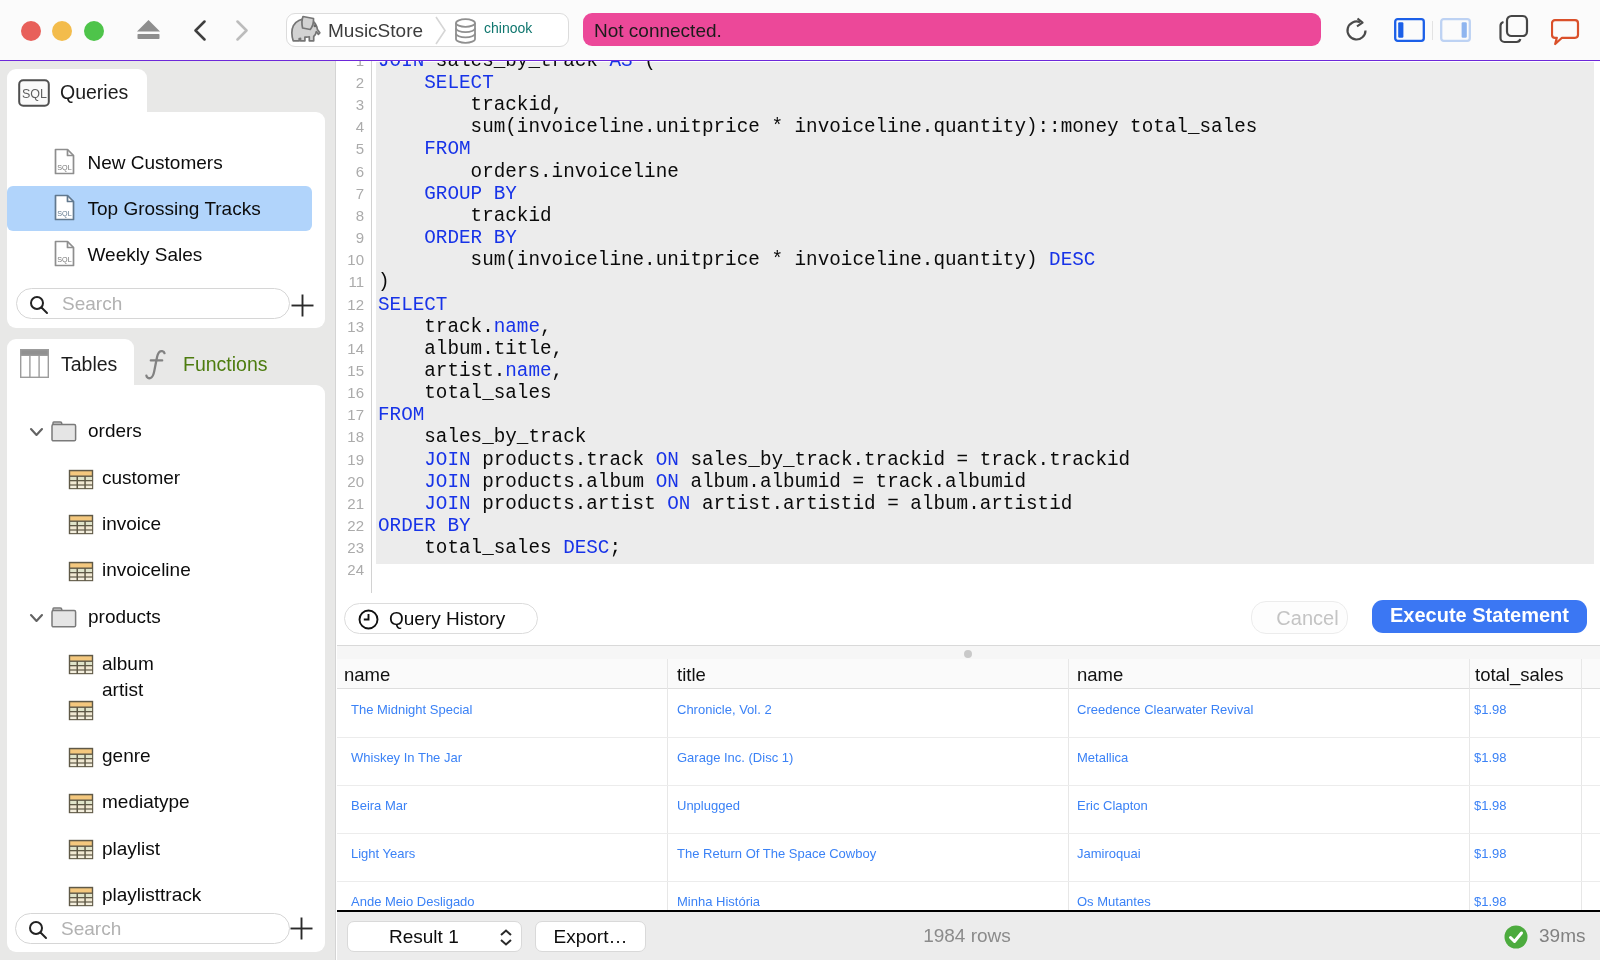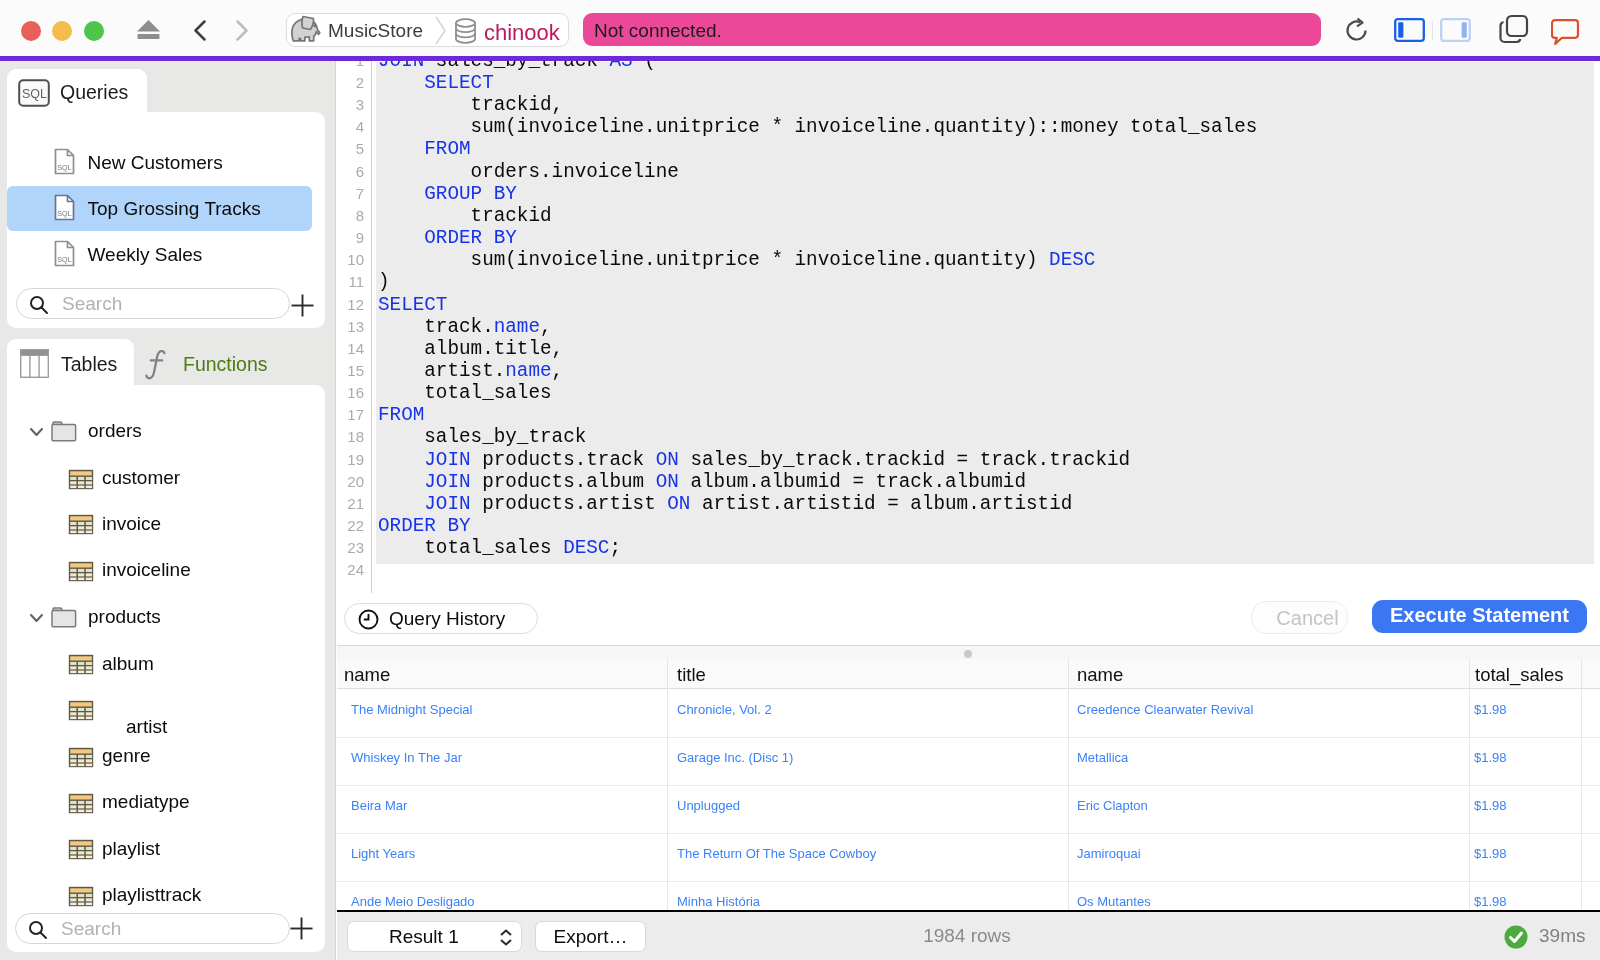--- a/index.html
+++ b/index.html
@@ -1,26 +1,26 @@
 <!DOCTYPE html>
 <html><head>
 <meta charset="utf-8">
 <style>
   * { margin:0; padding:0; box-sizing:border-box; }
   html,body { width:1600px; height:960px; overflow:hidden; background:#fff;
     font-family:"Liberation Sans", sans-serif; }
   .abs { position:absolute; }
   
   #toolbar { position:absolute; left:0; top:0; width:1600px; height:61px;
-    background:#fbfbfb; border-bottom:5px solid #6d28d9; }
+    background:#fbfbfb; border-bottom:1px solid #6d28d9; }
   .tl { position:absolute; top:20.5px; width:20px; height:20px; border-radius:50%; }
   #crumb { position:absolute; left:286px; top:12.5px; width:283px; height:34.5px;
     border:1px solid #dcdcdc; border-radius:9px; background:#fff; }
   #crumbtext1 { position:absolute; left:328px; top:20px; font-size:19px; color:#3d3d3d; }
-  #crumbtext2 { position:absolute; left:484px; top:20px; font-size:22px; color:#be185d; }
+  #crumbtext2 { position:absolute; left:484px; top:20px; font-size:14px; color:#0f766e; }
   #notconn { position:absolute; left:583px; top:13px; width:738px; height:33px;
     border-radius:9px; background:#ec4899; }
   #notconn span { position:absolute; left:11px; top:6.5px; font-size:19px; color:#1c1c1c; }
   
   #sidebar { position:absolute; left:0; top:61px; width:336px; height:899px;
     background:#e8e8e7; border-right:1px solid #d4d4d4; }
   .card { position:absolute; background:#fff; }
   #qtab { left:7px; top:8px; width:140px; height:44px; border-radius:9px 9px 0 0; }
   #qpanel { left:7px; top:51px; width:318px; height:216px; border-radius:0 9px 9px 9px; }
   #ttab { left:7px; top:278px; width:127px; height:46px; border-radius:9px 9px 0 0; }
@@ -293,21 +293,21 @@
     <rect x="2.2" y="7.9" width="6.3" height="3.1" fill="#dfe3c9"></rect>
         <rect x="10" y="7.9" width="6.3" height="3.1" fill="#dfe3c9"></rect>
         <rect x="17.8" y="7.9" width="6.3" height="3.1" fill="#dfe3c9"></rect>
         <rect x="2.2" y="12.3" width="6.3" height="3.1" fill="#f0e8d2"></rect>
         <rect x="10" y="12.3" width="6.3" height="3.1" fill="#f0e8d2"></rect>
         <rect x="17.8" y="12.3" width="6.3" height="3.1" fill="#f0e8d2"></rect>
         <rect x="2.2" y="16.6" width="6.3" height="2.5" fill="#f3eedd"></rect>
         <rect x="10" y="16.6" width="6.3" height="2.5" fill="#f3eedd"></rect>
         <rect x="17.8" y="16.6" width="6.3" height="2.5" fill="#f3eedd"></rect>
   </svg>
-      <div class="trow" style="top:644px;margin-left:24px;">
+      <div class="trow" style="top:607px;">
         <div class="lbl" style="left:102px;">artist</div>
       </div>
       <svg class="abs" style="left:67.5px; top:685.5px;" width="26" height="21" viewBox="0 0 26 21">
     <rect x="0.8" y="0.8" width="24.4" height="19.4" fill="#5f5947"></rect>
     <rect x="2.2" y="2.3" width="21.6" height="4.2" fill="#f4c87e"></rect>
     <rect x="2.2" y="7.9" width="6.3" height="3.1" fill="#dfe3c9"></rect>
         <rect x="10" y="7.9" width="6.3" height="3.1" fill="#dfe3c9"></rect>
         <rect x="17.8" y="7.9" width="6.3" height="3.1" fill="#dfe3c9"></rect>
         <rect x="2.2" y="12.3" width="6.3" height="3.1" fill="#f0e8d2"></rect>
         <rect x="10" y="12.3" width="6.3" height="3.1" fill="#f0e8d2"></rect>

